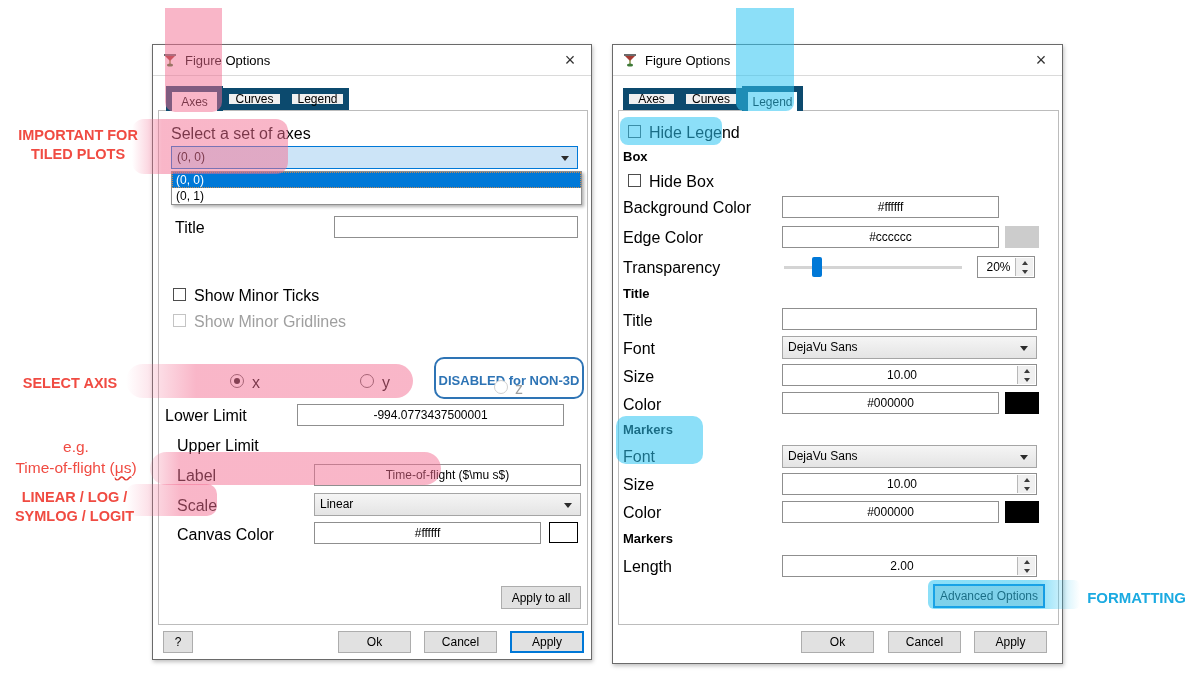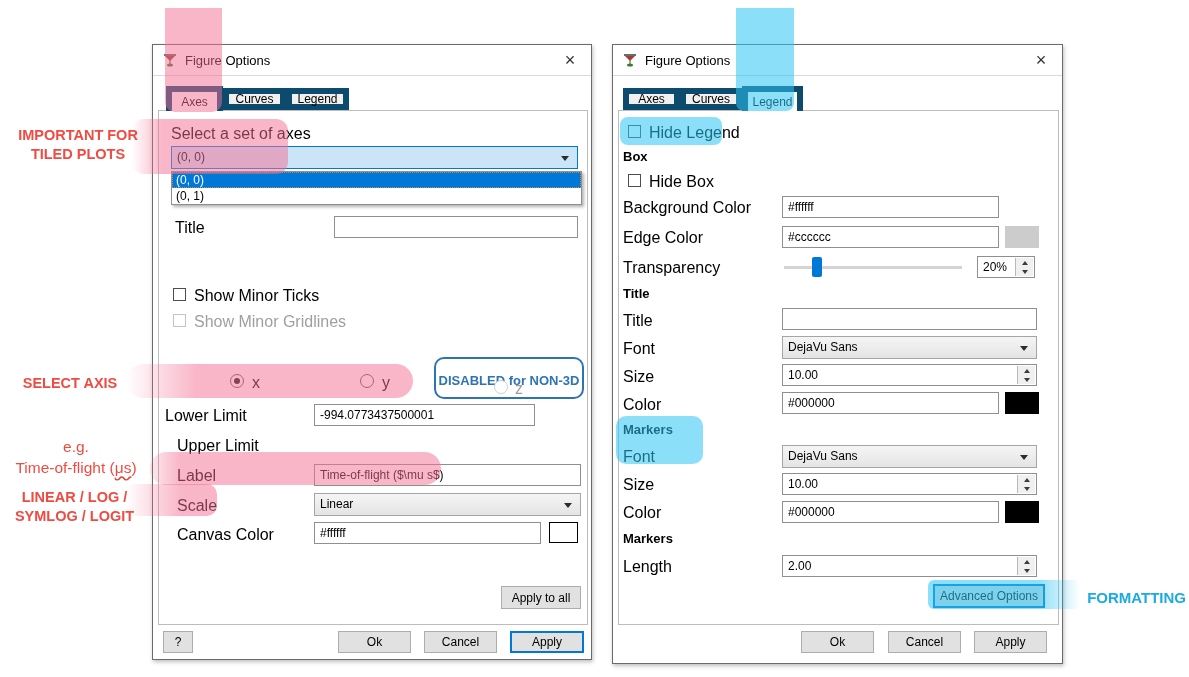--- a/index.html
+++ b/index.html
@@ -14,21 +14,21 @@
           justify-content:center;font-size:18px;color:#333;cursor:default;}
   .tab{position:absolute;top:0;height:22px;background:#f0f0f0;border:6px solid #0c4a6e;box-sizing:border-box;
        font-size:12px;display:flex;align-items:center;justify-content:center;color:#000;}
   .tab.sel{background:#fff;height:25px;top:-2px;z-index:3;border-bottom:none;}
   .tabs{position:absolute;left:0;top:43px;height:23px;right:0;}
   .pane{position:absolute;border:1px solid #bcbcbc;background:#fff;z-index:0;}
   .lbl{position:absolute;font-size:16px;color:#000;white-space:nowrap;line-height:15px;}
   .lbl.dis{color:#9f9f9f;}
   .hdr{position:absolute;font-size:13px;font-weight:bold;color:#000;white-space:nowrap;}
   .fld{position:absolute;background:#fff;border:1px solid #8f8f8f;box-sizing:border-box;font-size:12px;
-       padding:3px 5px 0 5px;color:#000;white-space:nowrap;overflow:hidden;}
+       padding:3px 5px 0 5px;color:#000;white-space:nowrap;overflow:hidden;text-align:center;}
   .cmb{position:absolute;background:linear-gradient(#f5f5f5,#e4e4e4);border:1px solid #a5a5a5;
        box-sizing:border-box;font-size:12px;padding:3px 5px 0 5px;color:#000;white-space:nowrap;}
   .carr{position:absolute;right:8px;top:9px;width:0;height:0;border-left:4px solid transparent;
         border-right:4px solid transparent;border-top:5px solid #2c2c2c;}
   .cmb-open{position:absolute;background:#cce4f7;border:1px solid #0078d7;box-sizing:border-box;
             font-size:12px;padding:3px 5px 0 5px;color:#000;}
   .ddlist{position:absolute;background:#fff;border:1px solid #8f8f8f;box-shadow:2px 2px 3px rgba(0,0,0,.3);
           z-index:6;box-sizing:border-box;}
   .dditem{height:16px;font-size:12px;padding:0 4px;display:flex;align-items:center;color:#000;}
   .dditem.sel{background:#0078d7;color:#fff;outline:1px dotted #c98a50;outline-offset:-1px;}
@@ -101,21 +101,21 @@
   <span class="rad" style="left:207px;top:329px"></span>
   <span class="lbl" style="left:229px;top:330px">y</span>
 
   <div class="d3box" style="left:281px;top:312px;width:150px;height:42px">
     <div class="d3txt" style="color: rgb(46, 116, 181);">DISABLED for NON-3D</div>
     <span class="rad dis" style="left:58px;top:21px"></span>
     <span class="lbl dis" style="left:79px;top:22px">z</span>
   </div>
 
   <span class="lbl" style="left:12px;top:363px">Lower Limit</span>
-  <div class="fld" style="left:161px;top:359px;width:221px;height:22px">-994.0773437500001</div>
+  <div class="fld" style="left:144px;top:359px;width:267px;height:22px">-994.0773437500001</div>
 
   <span class="lbl" style="left:24px;top:393px">Upper Limit</span>
 
   <span class="lbl" style="left:24px;top:423px">Label</span>
   <div class="fld" style="left:161px;top:419px;width:267px;height:22px">Time-of-flight ($\mu s$)</div>
 
   <span class="lbl" style="left:24px;top:453px">Scale</span>
   <div class="cmb" style="left:161px;top:448px;width:267px;height:23px">
     <span>Linear</span>
     <span class="carr"></span>

